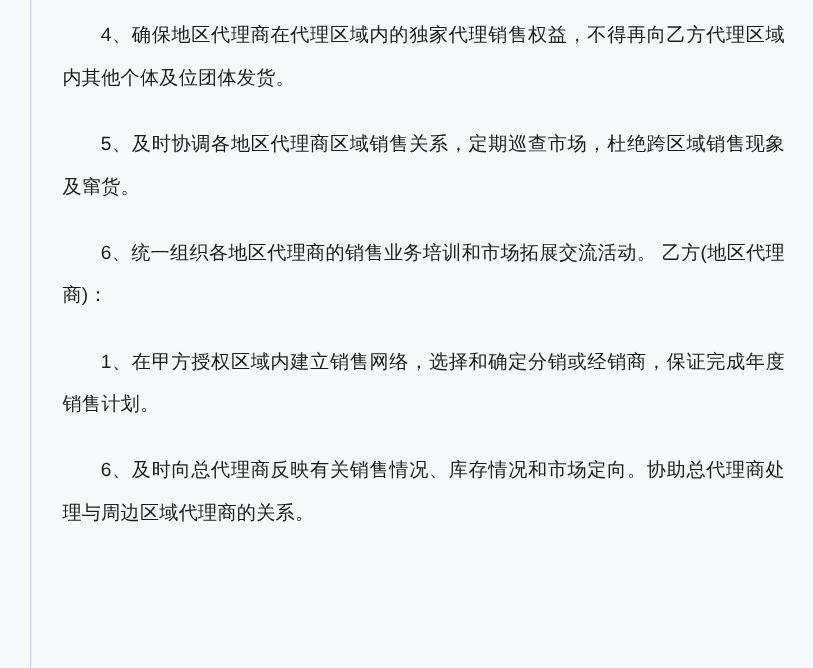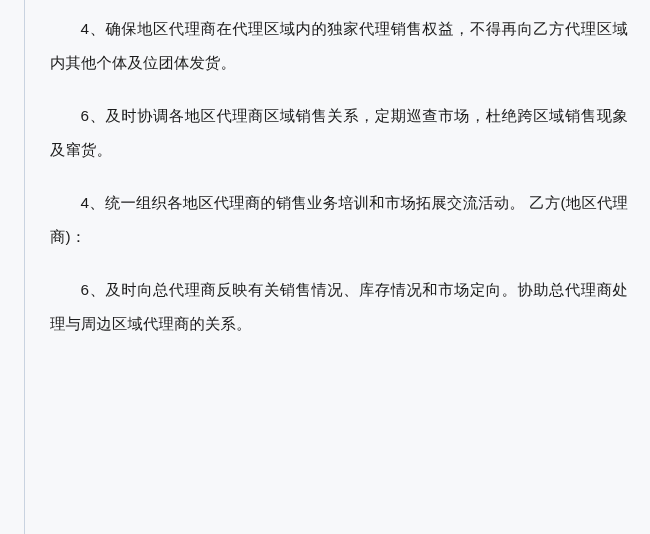--- a/index.html
+++ b/index.html
@@ -51,18 +51,19 @@
     margin-bottom: 0;
   }
 </style>
 </head>
 <body>
 
 <div class="page">
   <div class="left-rule"></div>
   <div class="content">
     <p class="para">4、确保地区代理商在代理区域内的独家代理销售权益，不得再向乙方代理区域内其他个体及位团体发货。</p>
-    <p class="para">6、及时协调各地区代理商区域销售关系，定期巡查市场，杜绝跨区域销售现象及窜货。</p>
-    <p class="para">4、统一组织各地区代理商的销售业务培训和市场拓展交流活动。 乙方(地区代理商)：</p>
+    <p class="para">5、及时协调各地区代理商区域销售关系，定期巡查市场，杜绝跨区域销售现象及窜货。</p>
+    <p class="para">6、统一组织各地区代理商的销售业务培训和市场拓展交流活动。 乙方(地区代理商)：</p>
+    <p class="para">1、在甲方授权区域内建立销售网络，选择和确定分销或经销商，保证完成年度销售计划。</p>
     <p class="para">6、及时向总代理商反映有关销售情况、库存情况和市场定向。协助总代理商处理与周边区域代理商的关系。</p>
 
   </div>
 </div>
 
 </body></html>

